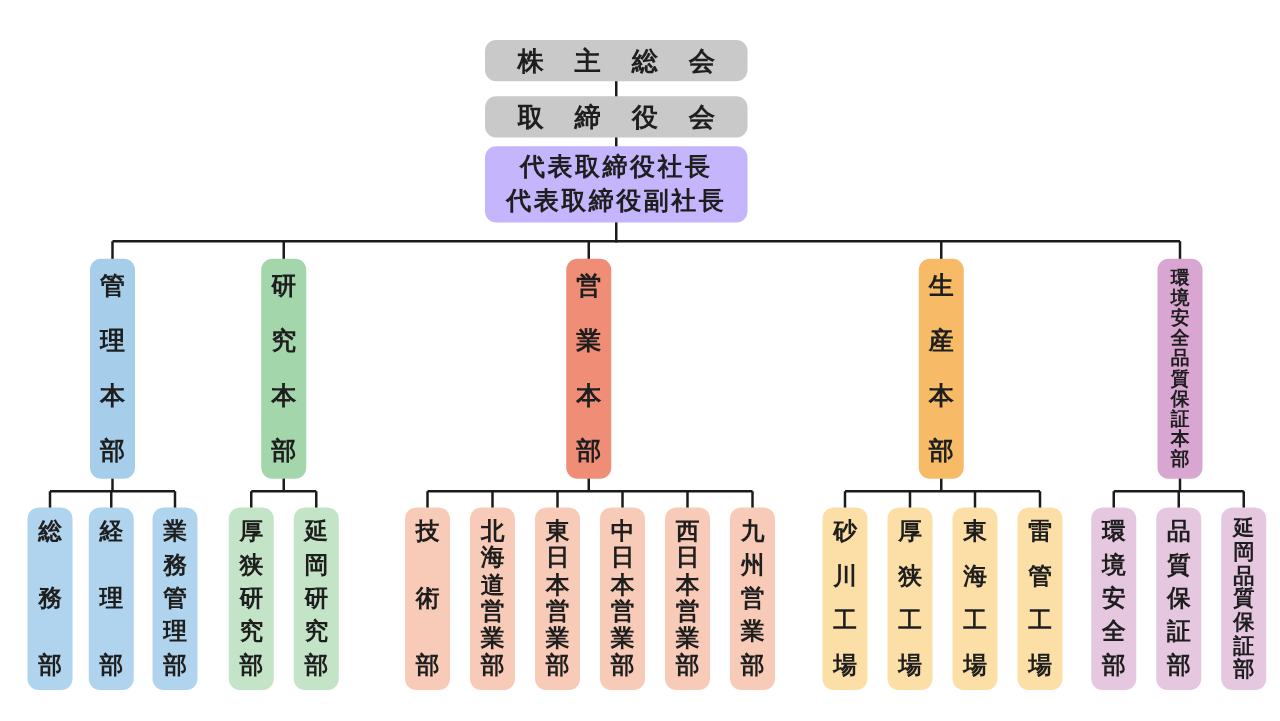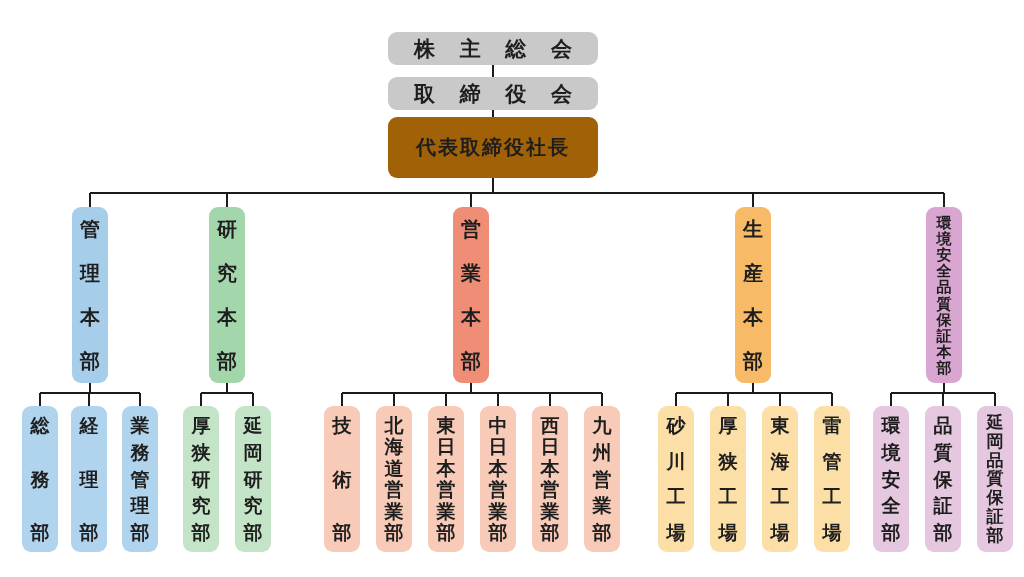--- a/index.html
+++ b/index.html
@@ -149,23 +149,24 @@
       </div>
   </div>
   <div class="box top-box tb2" style="background: rgb(201, 201, 201);">
     <div class="spread">
         <span>取</span>
         <span>締</span>
         <span>役</span>
         <span>会</span>
       </div>
   </div>
-  <div class="box top-box tb3" style="background: #a16207;">
+  <div class="box top-box tb3" style="background: #c4b5fd;">
     <div class="lines">
       <div>代表取締役社長</div>
+      <div>代表取締役副社長</div>
     </div>
   </div>
 
   <div class="box vbox" style="left: 72px; background: rgb(166, 205, 234);">
       <span>管</span>
       <span>理</span>
       <span>本</span>
       <span>部</span>
     </div>
   <div class="box vbox" style="left: 209px; background: rgb(164, 214, 172);">

